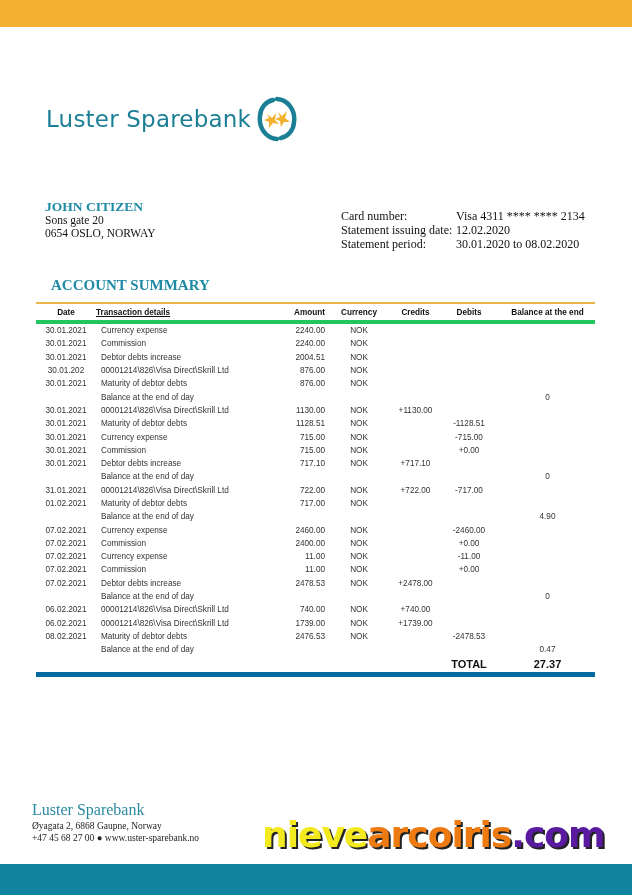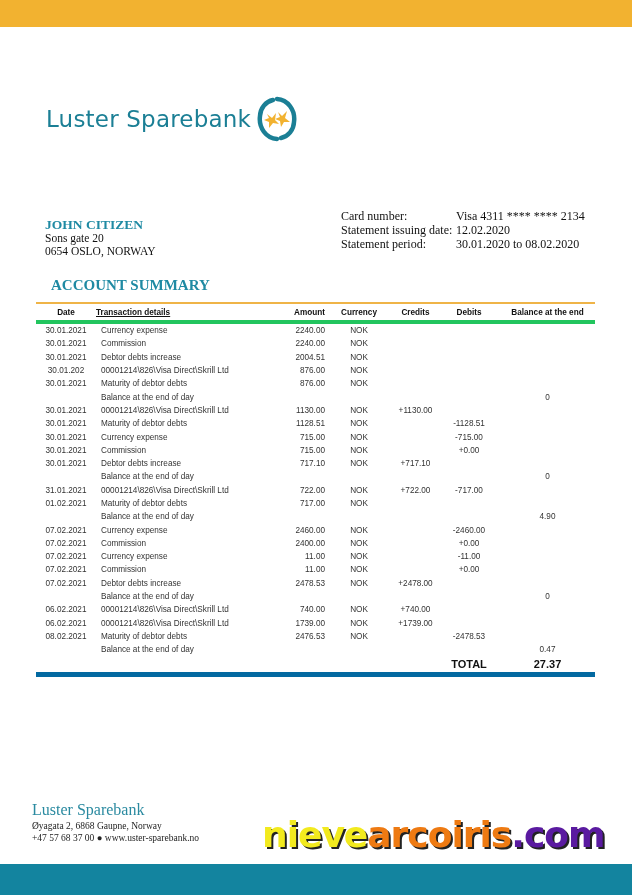--- a/index.html
+++ b/index.html
@@ -3,21 +3,21 @@
 <meta charset="utf-8">
 <style>
   html, body { margin:0; padding:0; }
   body { width:632px; height:895px; position:relative; background:#ffffff; overflow:hidden; font-family:"Liberation Sans", sans-serif; color:#222; }
   .top-bar { position:absolute; left:0; top:0; width:632px; height:27px; background:#f2b230; }
   .bottom-bar { position:absolute; left:0; top:864px; width:632px; height:31px; background:#13849f; }
   .logo { position:absolute; left:46px; top:96px; display:flex; align-items:center; }
   .logo-text { font-family:"DejaVu Sans", sans-serif; font-size:23px; color:#1b7f95; letter-spacing:0.2px; }
   .logo-icon { margin-left:6px; width:40px; height:46px; }
   .customer { position:absolute; left:45px; top:199px; font-family:"Liberation Serif", serif; }
-  .customer .name { font-weight:bold; color:#1f8aa3; font-size:13.5px; line-height:15px;margin-top:18px; }
+  .customer .name { font-weight:bold; color:#1f8aa3; font-size:13.5px; line-height:15px; }
   .customer .line { font-size:11.5px; line-height:13px; color:#111; }
   .acct { position:absolute; left:341px; top:209px; font-family:"Liberation Serif", serif; font-size:12px; color:#111; }
   .acct .row { display:flex; line-height:14px; }
   .acct .lbl { width:115px; }
   .summary-title { position:absolute; left:43px; top:277px; font-family:"Liberation Serif", serif; font-weight:bold; color:#1f8aa3; font-size:15px;margin-left:8px; }
   .tbl { position:absolute; left:36px; top:302px; width:559px; }
   .tbl .hdr { display:flex; border-top:2px solid #efb447; border-bottom:4px solid #22c55e; height:16px; align-items:center; font-weight:bold; font-size:8.2px; color:#111; }
   .tbl .r { display:flex; height:13.3px; align-items:center; font-size:8.2px; color:#333; }
   .c { white-space:nowrap; overflow:hidden; }
   .c-date { width:60px; text-align:center; }
@@ -317,20 +317,20 @@
   <div class="total-row">
     <span class="spacer"></span>
     <span class="t-lbl">TOTAL</span>
     <span class="t-val">27.37</span>
   </div>
 </div>
 
 <div class="footer">
   <div class="fname">Luster Sparebank</div>
   <div class="fline">Øyagata 2, 6868 Gaupne, Norway</div>
-  <div class="fline">+47 57 68 37 00 ● www.uster-sparebank.no</div>
+  <div class="fline">+47 45 68 27 00 ● www.uster-sparebank.no</div>
 </div>
 
 <div class="watermark">
   <span class="wm1">nieve</span><span class="wm2">arcoiris</span><span class="wm3">.com</span>
 </div>
 
 <div class="bottom-bar"></div>
 
 </body></html>

